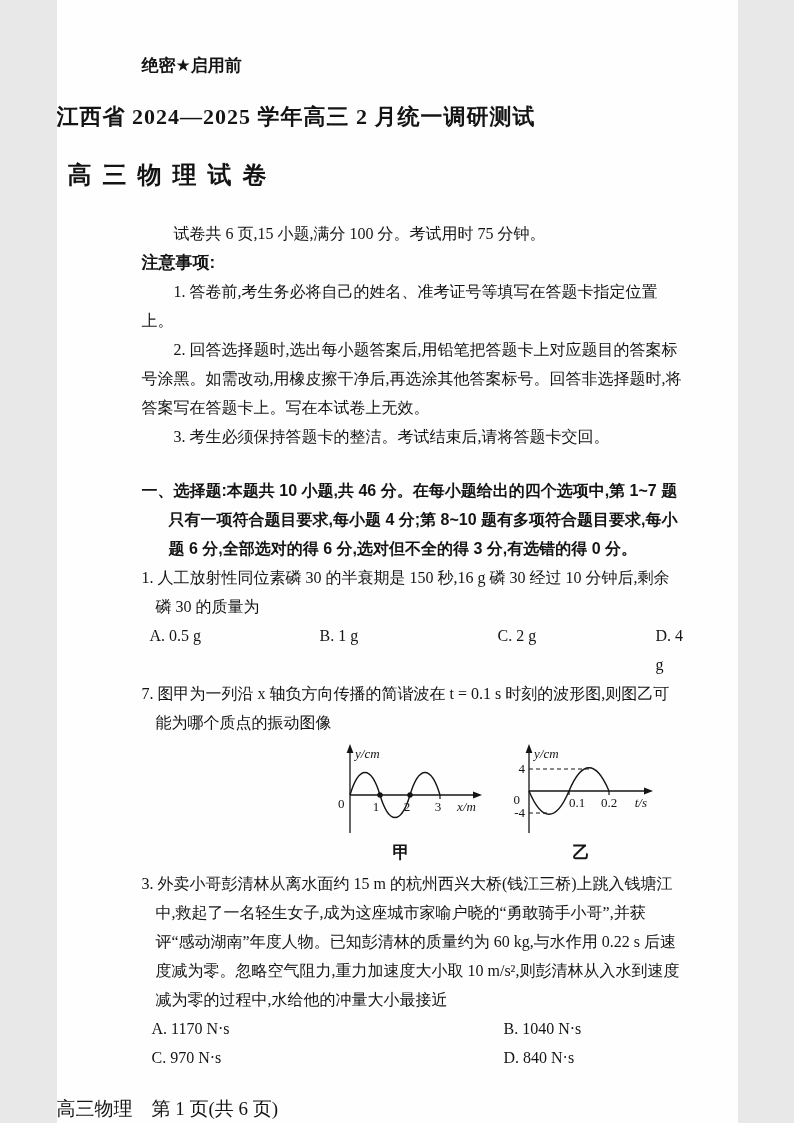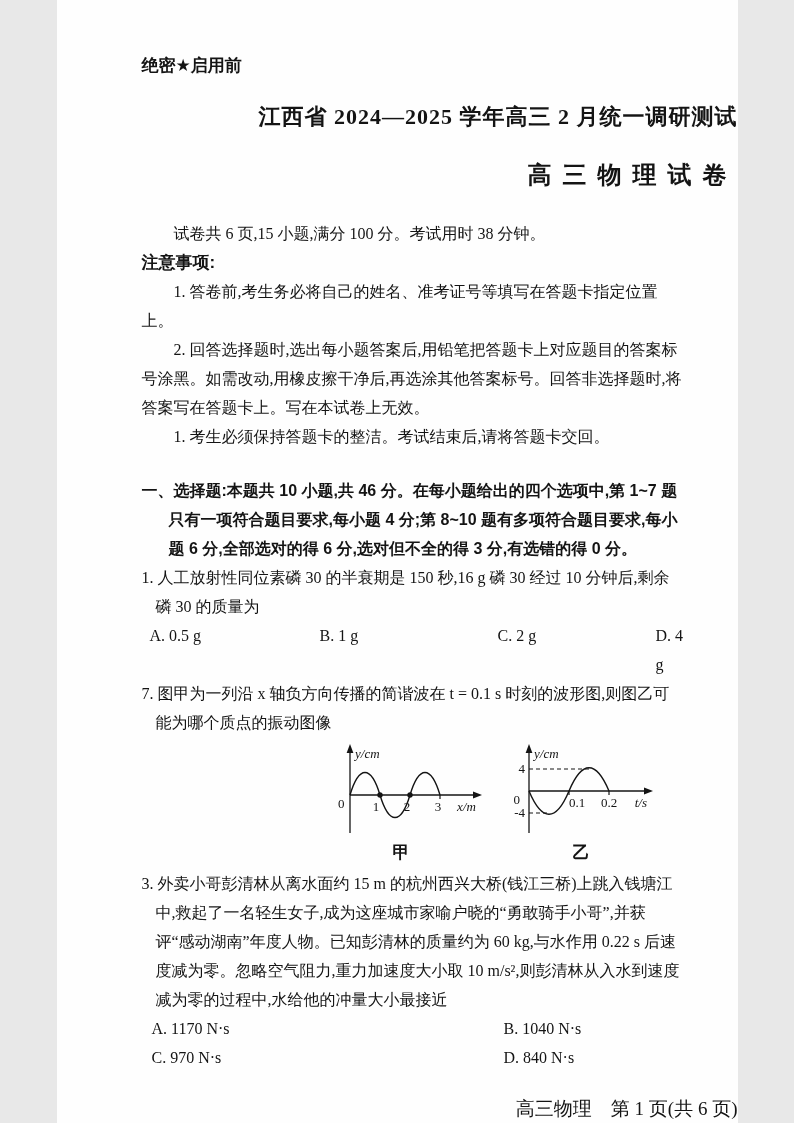--- a/index.html
+++ b/index.html
@@ -14,21 +14,21 @@
     font-size:16px;
     line-height:29px;
     padding:55px 54px 0 85px;
     overflow:hidden;
   }
   .hei { font-family:"Liberation Sans","DejaVu Sans",sans-serif; font-weight:bold; }
   .classification {
     font-family:"Liberation Sans","DejaVu Sans",sans-serif;
     font-weight:bold; font-size:17px; line-height:22px;
   }
-  .center-band { margin-left:-85px; margin-right:-54px; text-align:right; }
+  .center-band { margin-left:-85px; margin-right:-54px; text-align:left; }
   .exam-title {
     margin-top:24px;
     font-size:22px; line-height:32px; font-weight:600;
     letter-spacing:1px;
   }
   .exam-subtitle {
     margin-top:24px;
     font-family:"Liberation Sans","DejaVu Sans",sans-serif;
     font-weight:bold; font-size:24px; line-height:36px;
     letter-spacing:11px; text-indent:11px;
@@ -81,26 +81,26 @@
 
 <div class="page">
 
   <div class="classification">绝密★启用前</div>
 
   <div class="center-band">
     <div class="exam-title">江西省 2024—2025 学年高三 2 月统一调研测试</div>
     <div class="exam-subtitle">高三物理试卷</div>
   </div>
 
-  <p class="intro">试卷共 6 页,15 小题,满分 100 分。考试用时 38 分钟。</p>
+  <p class="intro">试卷共 6 页,15 小题,满分 100 分。考试用时 75 分钟。</p>
 
   <div class="notice-heading hei">注意事项:</div>
   <p class="notice-item">1. 答卷前,考生务必将自己的姓名、准考证号等填写在答题卡指定位置上。</p>
   <p class="notice-item">2. 回答选择题时,选出每小题答案后,用铅笔把答题卡上对应题目的答案标号涂黑。如需改动,用橡皮擦干净后,再选涂其他答案标号。回答非选择题时,将答案写在答题卡上。写在本试卷上无效。</p>
-  <p class="notice-item">1. 考生必须保持答题卡的整洁。考试结束后,请将答题卡交回。</p>
+  <p class="notice-item">3. 考生必须保持答题卡的整洁。考试结束后,请将答题卡交回。</p>
 
   <p class="section-heading">一、选择题:本题共 10 小题,共 46 分。在每小题给出的四个选项中,第 1~7 题只有一项符合题目要求,每小题 4 分;第 8~10 题有多项符合题目要求,每小题 6 分,全部选对的得 6 分,选对但不全的得 3 分,有选错的得 0 分。</p>
 
   <p class="question">1. 人工放射性同位素磷 30 的半衰期是 150 秒,16 g 磷 30 经过 10 分钟后,剩余磷 30 的质量为</p>
   <div class="opts4">
     <span>A. 0.5 g</span>
     <span>B. 1 g</span>
     <span>C. 2 g</span>
     <span>D. 4 g</span>
   </div>

